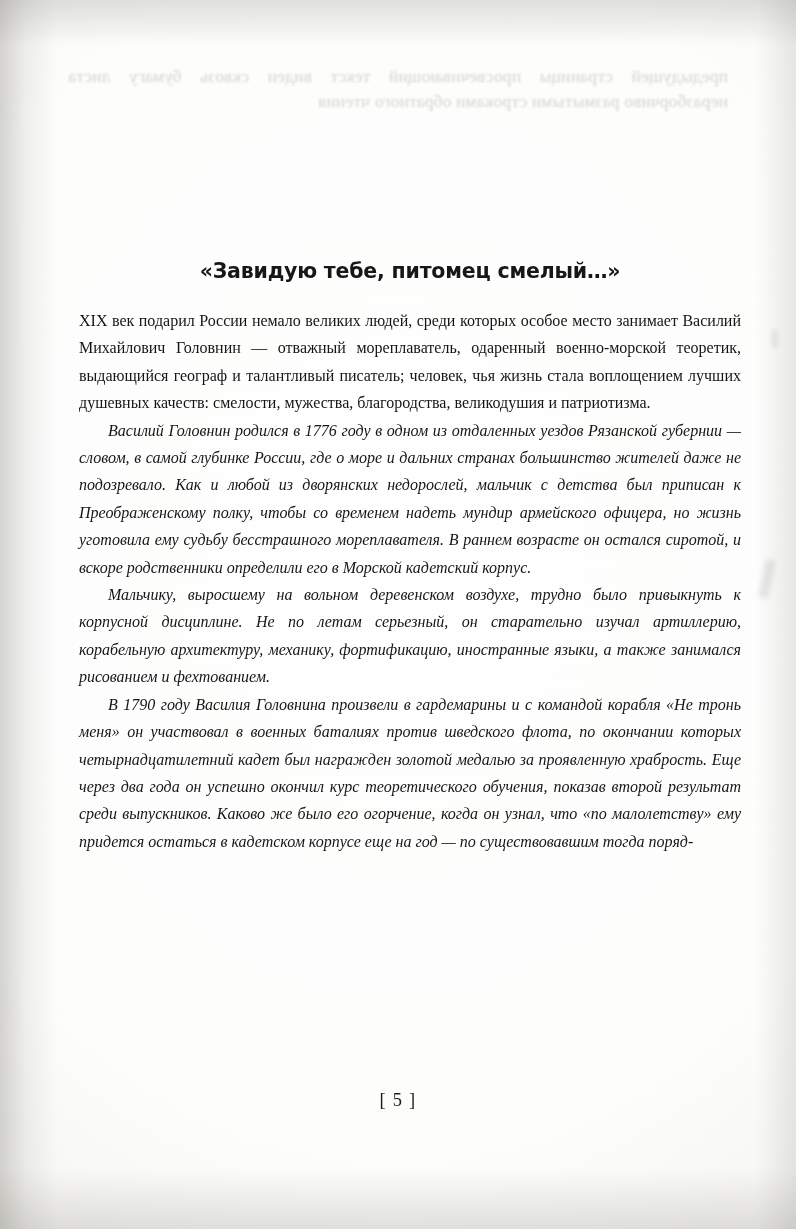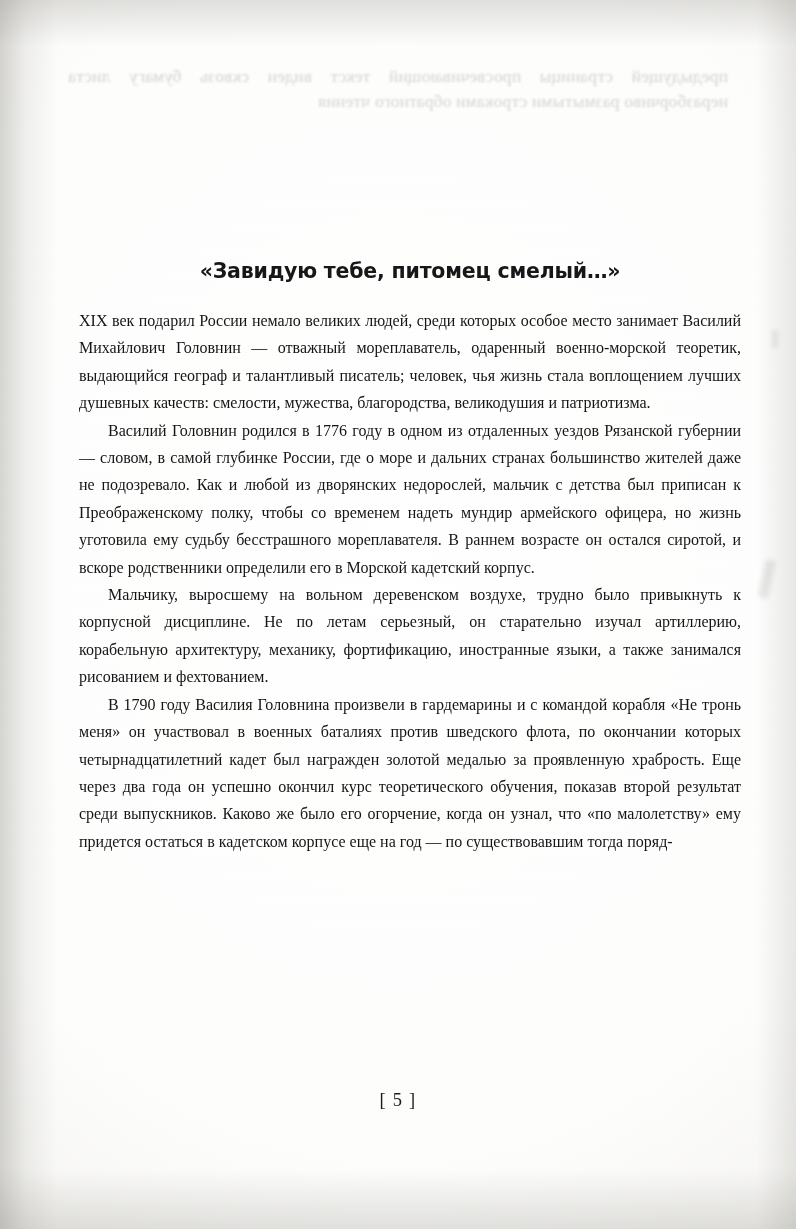--- a/index.html
+++ b/index.html
@@ -103,20 +103,21 @@
     font-size: 16px;
     line-height: 27.4px;
     color: #151518;
     text-align: justify;
     text-justify: inter-word;
     hyphens: manual;
     font-family: "Liberation Serif", serif;
   }
   .body-text p.indent {
     text-indent: 29px;
+    font-style: italic;
   }
 
   .page-number {
     position: absolute;
     left: 0;
     right: 0;
     top: 1090px;
     text-align: center;
     font-family: "Liberation Serif", serif;
     font-size: 18.5px;

